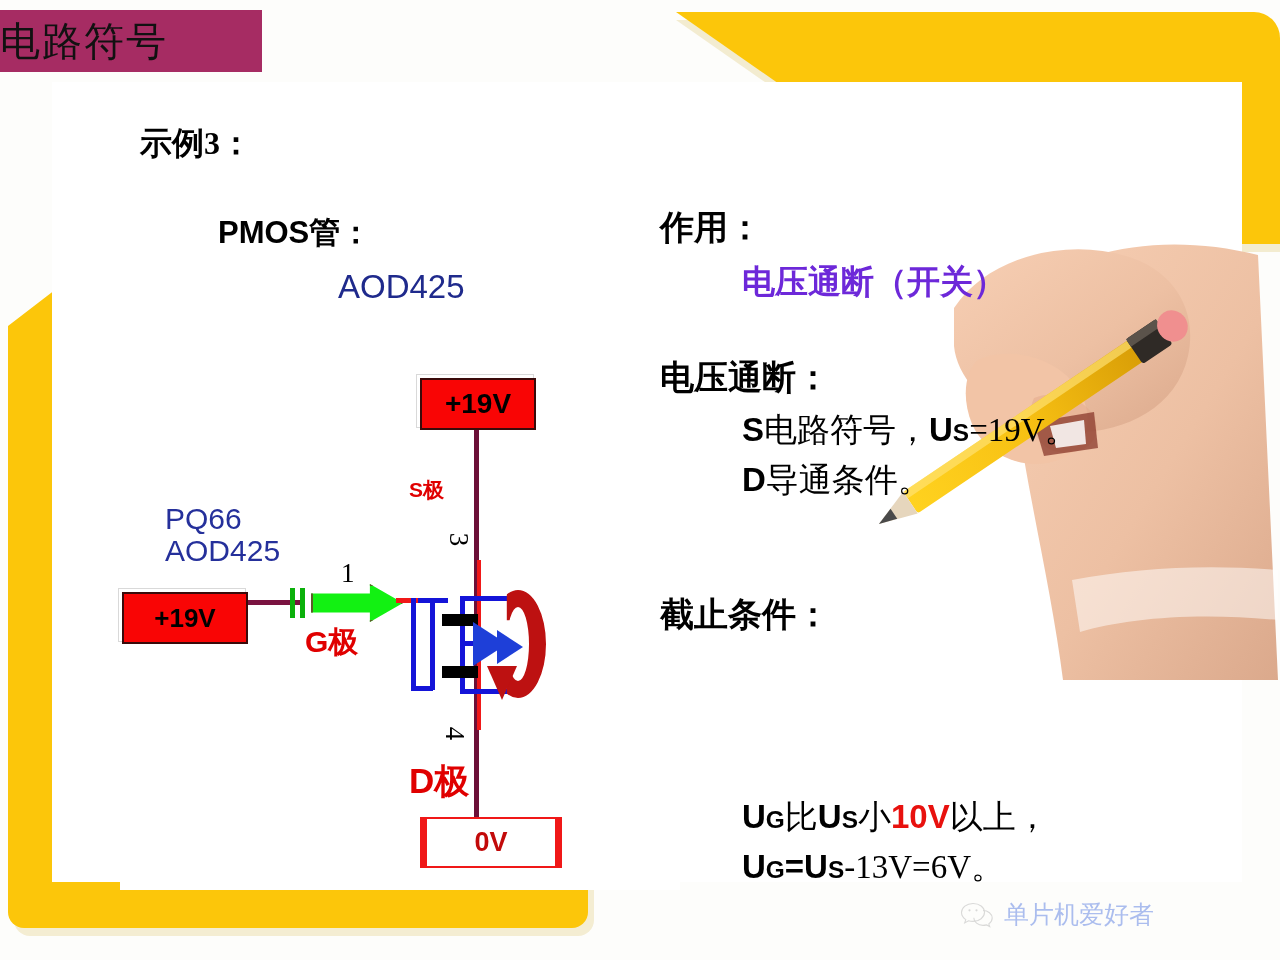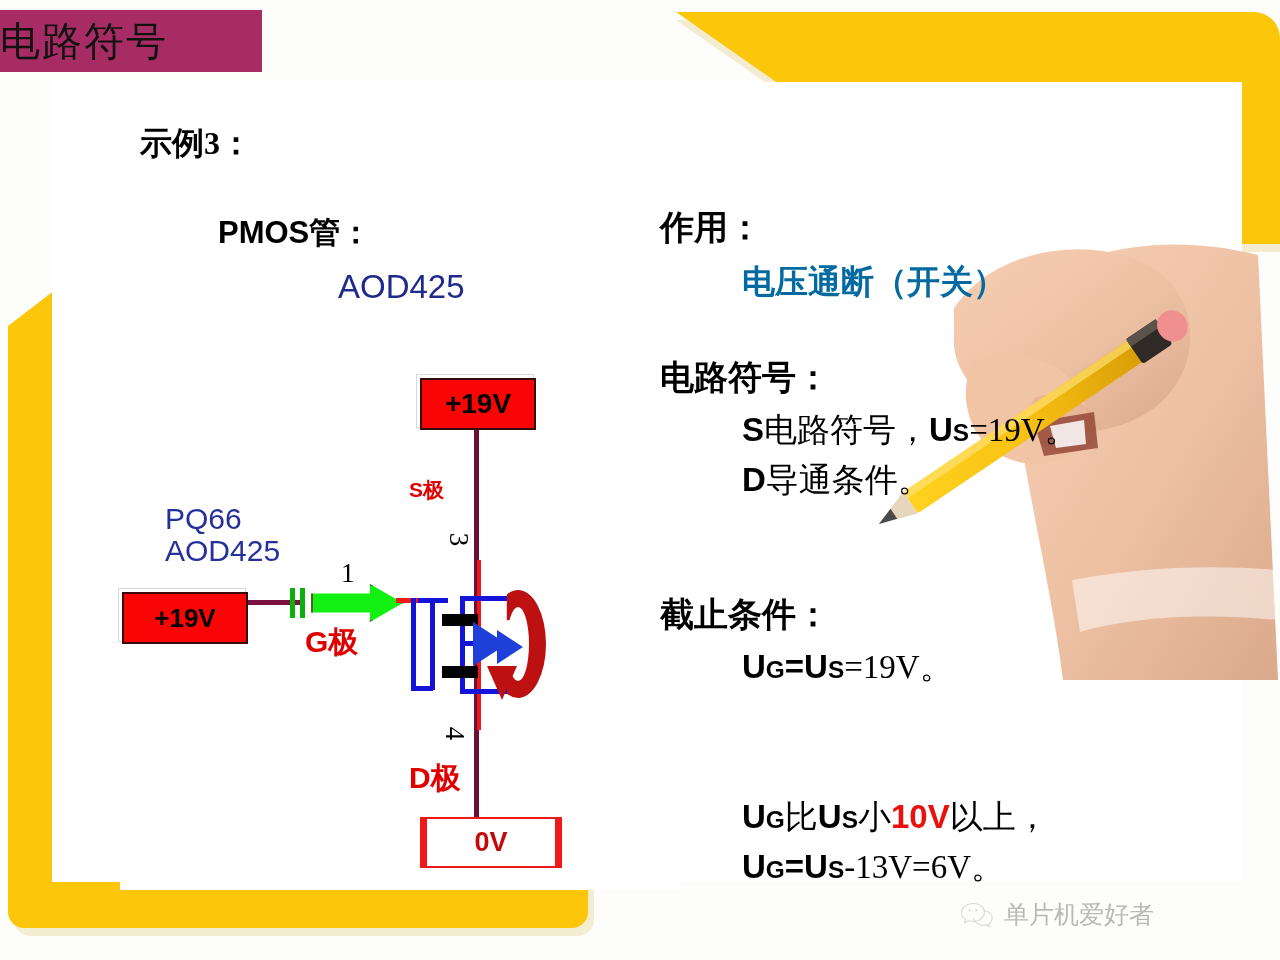--- a/index.html
+++ b/index.html
@@ -165,54 +165,54 @@
     box-sizing:border-box;
   }
   .red-arrowhead{
     position:absolute;z-index:37;left:487px;top:666px;width:30px;height:34px;
     background:#BD1111;clip-path:polygon(0% 0%,100% 0%,50% 100%);
   }
 
   
   .lbl-s{position:absolute;z-index:35;left:409px;top:476px;font-size:21px;font-weight:bold;color:#E00000;font-family:"Liberation Sans",sans-serif;}
   .lbl-g{position:absolute;z-index:35;left:305px;top:622px;font-size:30px;font-weight:bold;color:#E00000;font-family:"Liberation Sans",sans-serif;}
-  .lbl-d{position:absolute;z-index:35;left:409px;top:758px;font-size:30px;font-weight:bold;color:#E00000;font-family:"Liberation Sans",sans-serif;}
+  .lbl-d{position:absolute;z-index:35;left:409px;top:758px;font-size:35px;font-weight:bold;color:#E00000;font-family:"Liberation Sans",sans-serif;}
   .pin3{position:absolute;z-index:35;left:452px;top:524px;font-size:27px;color:#000;transform:rotate(90deg);font-family:"Liberation Serif","DejaVu Serif",serif;}
   .pin4{position:absolute;z-index:35;left:448px;top:718px;font-size:27px;color:#000;transform:rotate(90deg);font-family:"Liberation Serif","DejaVu Serif",serif;}
 
   
   .photo{position:absolute;z-index:25;left:858px;top:160px;width:420px;height:520px;}
   .photo svg{width:100%;height:100%;}
 
   
   .rt{position:absolute;z-index:40;font-family:"Liberation Serif","DejaVu Serif",serif;color:#000;}
   .rt-head{font-size:34px;font-weight:bold;}
   .rt-sub{font-size:33px;}
   .b{font-family:"Liberation Sans",sans-serif;font-weight:bold;}
   .sub{font-size:0.74em;vertical-align:baseline;font-family:"Liberation Sans",sans-serif;font-weight:bold;}
-  .red{color:#0369a1;}
+  .red{color:#6d28d9;}
   .redbold{color:#E8110E;font-family:"Liberation Sans",sans-serif;font-weight:bold;}
 
   .r1{left:660px;top:205px;}
   .r1b{left:742px;top:260px;font-weight:bold;}
   .r2{left:660px;top:355px;}
   .r2a{left:742px;top:408px;}
   .r2b{left:742px;top:458px;}
   .r3{left:660px;top:592px;}
   .r3a{left:742px;top:645px;}
   .r4{left:660px;top:742px;}
   .r4a{left:742px;top:795px;}
   .r4b{left:742px;top:845px;}
 
   
   .watermark{
     position:absolute;z-index:45;left:960px;top:898px;
     display:flex;align-items:center;gap:10px;opacity:.36;
   }
-  .wm-text{font-size:25px;color:#404040;font-family:Liberation Serif, serif;}
+  .wm-text{font-size:25px;color:#1d4ed8;font-family:Liberation Serif, serif;}
   .wm-icon{width:34px;height:28px;}
 </style>
 </head>
 <body>
 
 <div class="slide">
 
   <div class="yellow-wedge-shadow"></div>
   <div class="yellow-wedge"></div>
   <div class="yellow-L-shadow"></div>
@@ -315,32 +315,29 @@
 
   <div class="lbl-s">S极</div>
   <div class="lbl-g">G极</div>
   <div class="lbl-d">D极</div>
   <div class="pin3">3</div>
   <div class="pin4">4</div>
 
   <div class="rt rt-head r1">作用：</div>
   <div class="rt rt-sub r1b red">电压通断（开关）</div>
 
-  <div class="rt rt-head r2">电路符号：</div>
+  <div class="rt rt-head r2">电压通断：</div>
   <div class="rt rt-sub r2a">
     <span class="b">S</span><span>电路符号，</span><span class="b">U</span><span class="sub">S</span><span>=19V。</span>
   </div>
   <div class="rt rt-sub r2b">
     <span class="b">D</span><span>导通条件。</span>
   </div>
 
   <div class="rt rt-head r3">截止条件：</div>
-  <div class="rt rt-sub r3a">
-    <span class="b">U</span><span class="sub">G</span><span class="b">=</span><span class="b">U</span><span class="sub">S</span><span>=19V。</span>
-  </div>
 
   <div class="rt rt-sub r4a">
     <span class="b">U</span><span class="sub">G</span><span>比</span><span class="b">U</span><span class="sub">S</span><span>小</span><span class="redbold">10V</span><span>以上，</span>
   </div>
   <div class="rt rt-sub r4b">
     <span class="b">U</span><span class="sub">G</span><span class="b">=</span><span class="b">U</span><span class="sub">S</span><span>-13V=6V。</span>
   </div>
 
   <div class="watermark">
     <span class="wm-icon">

